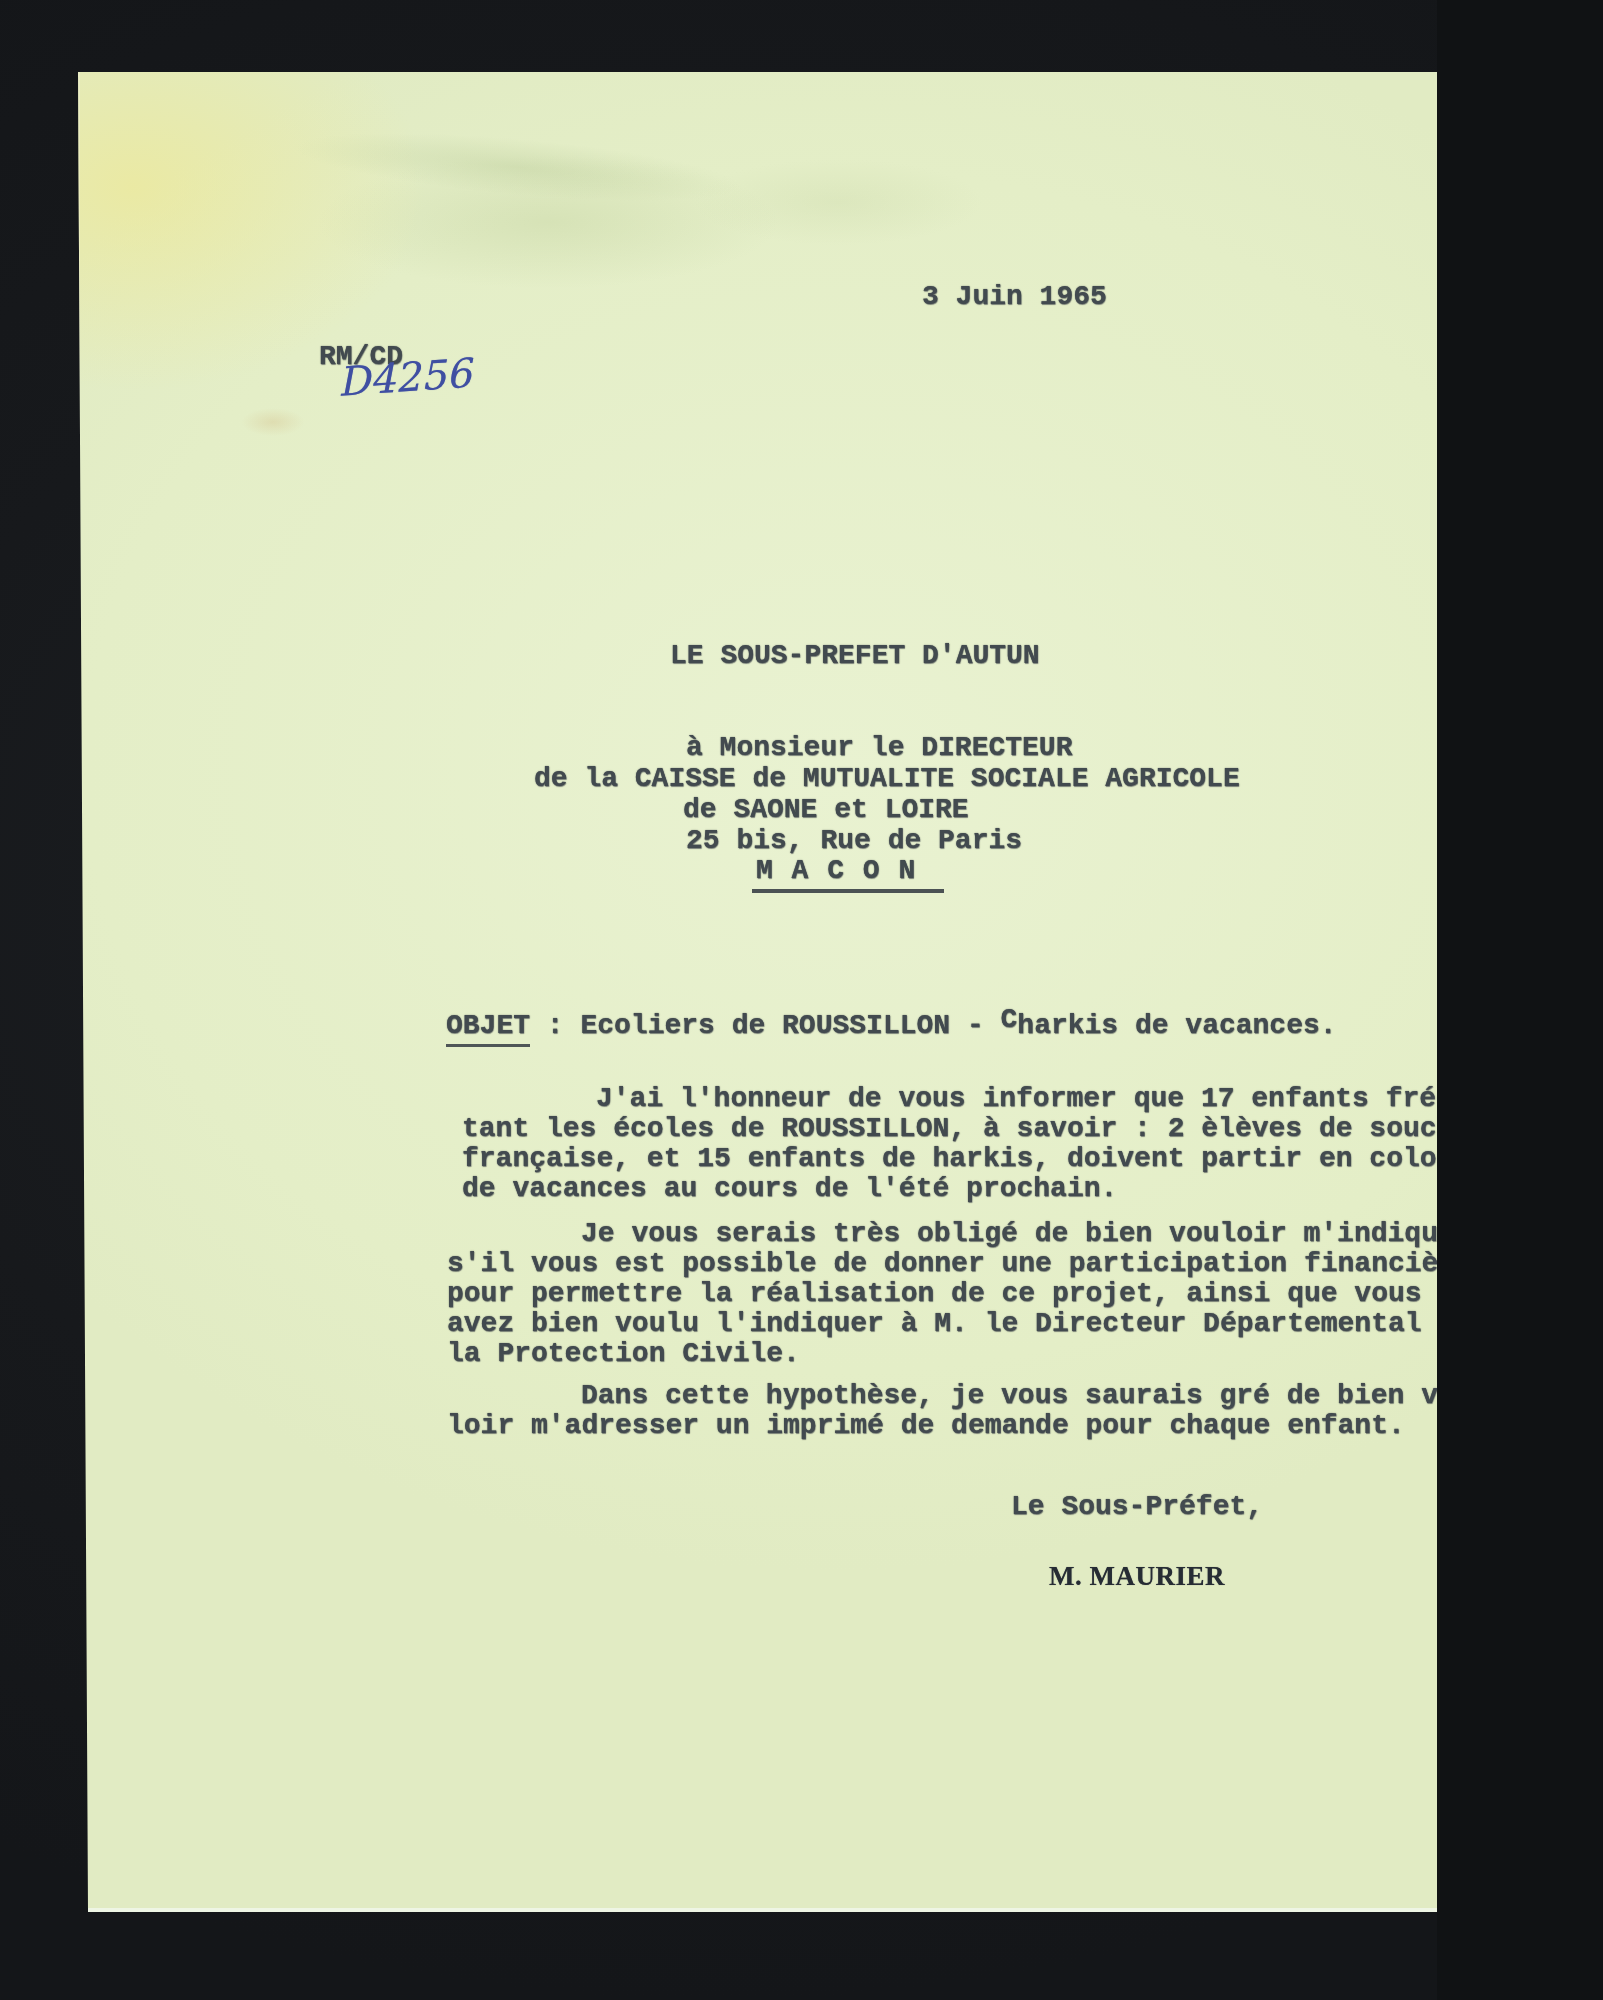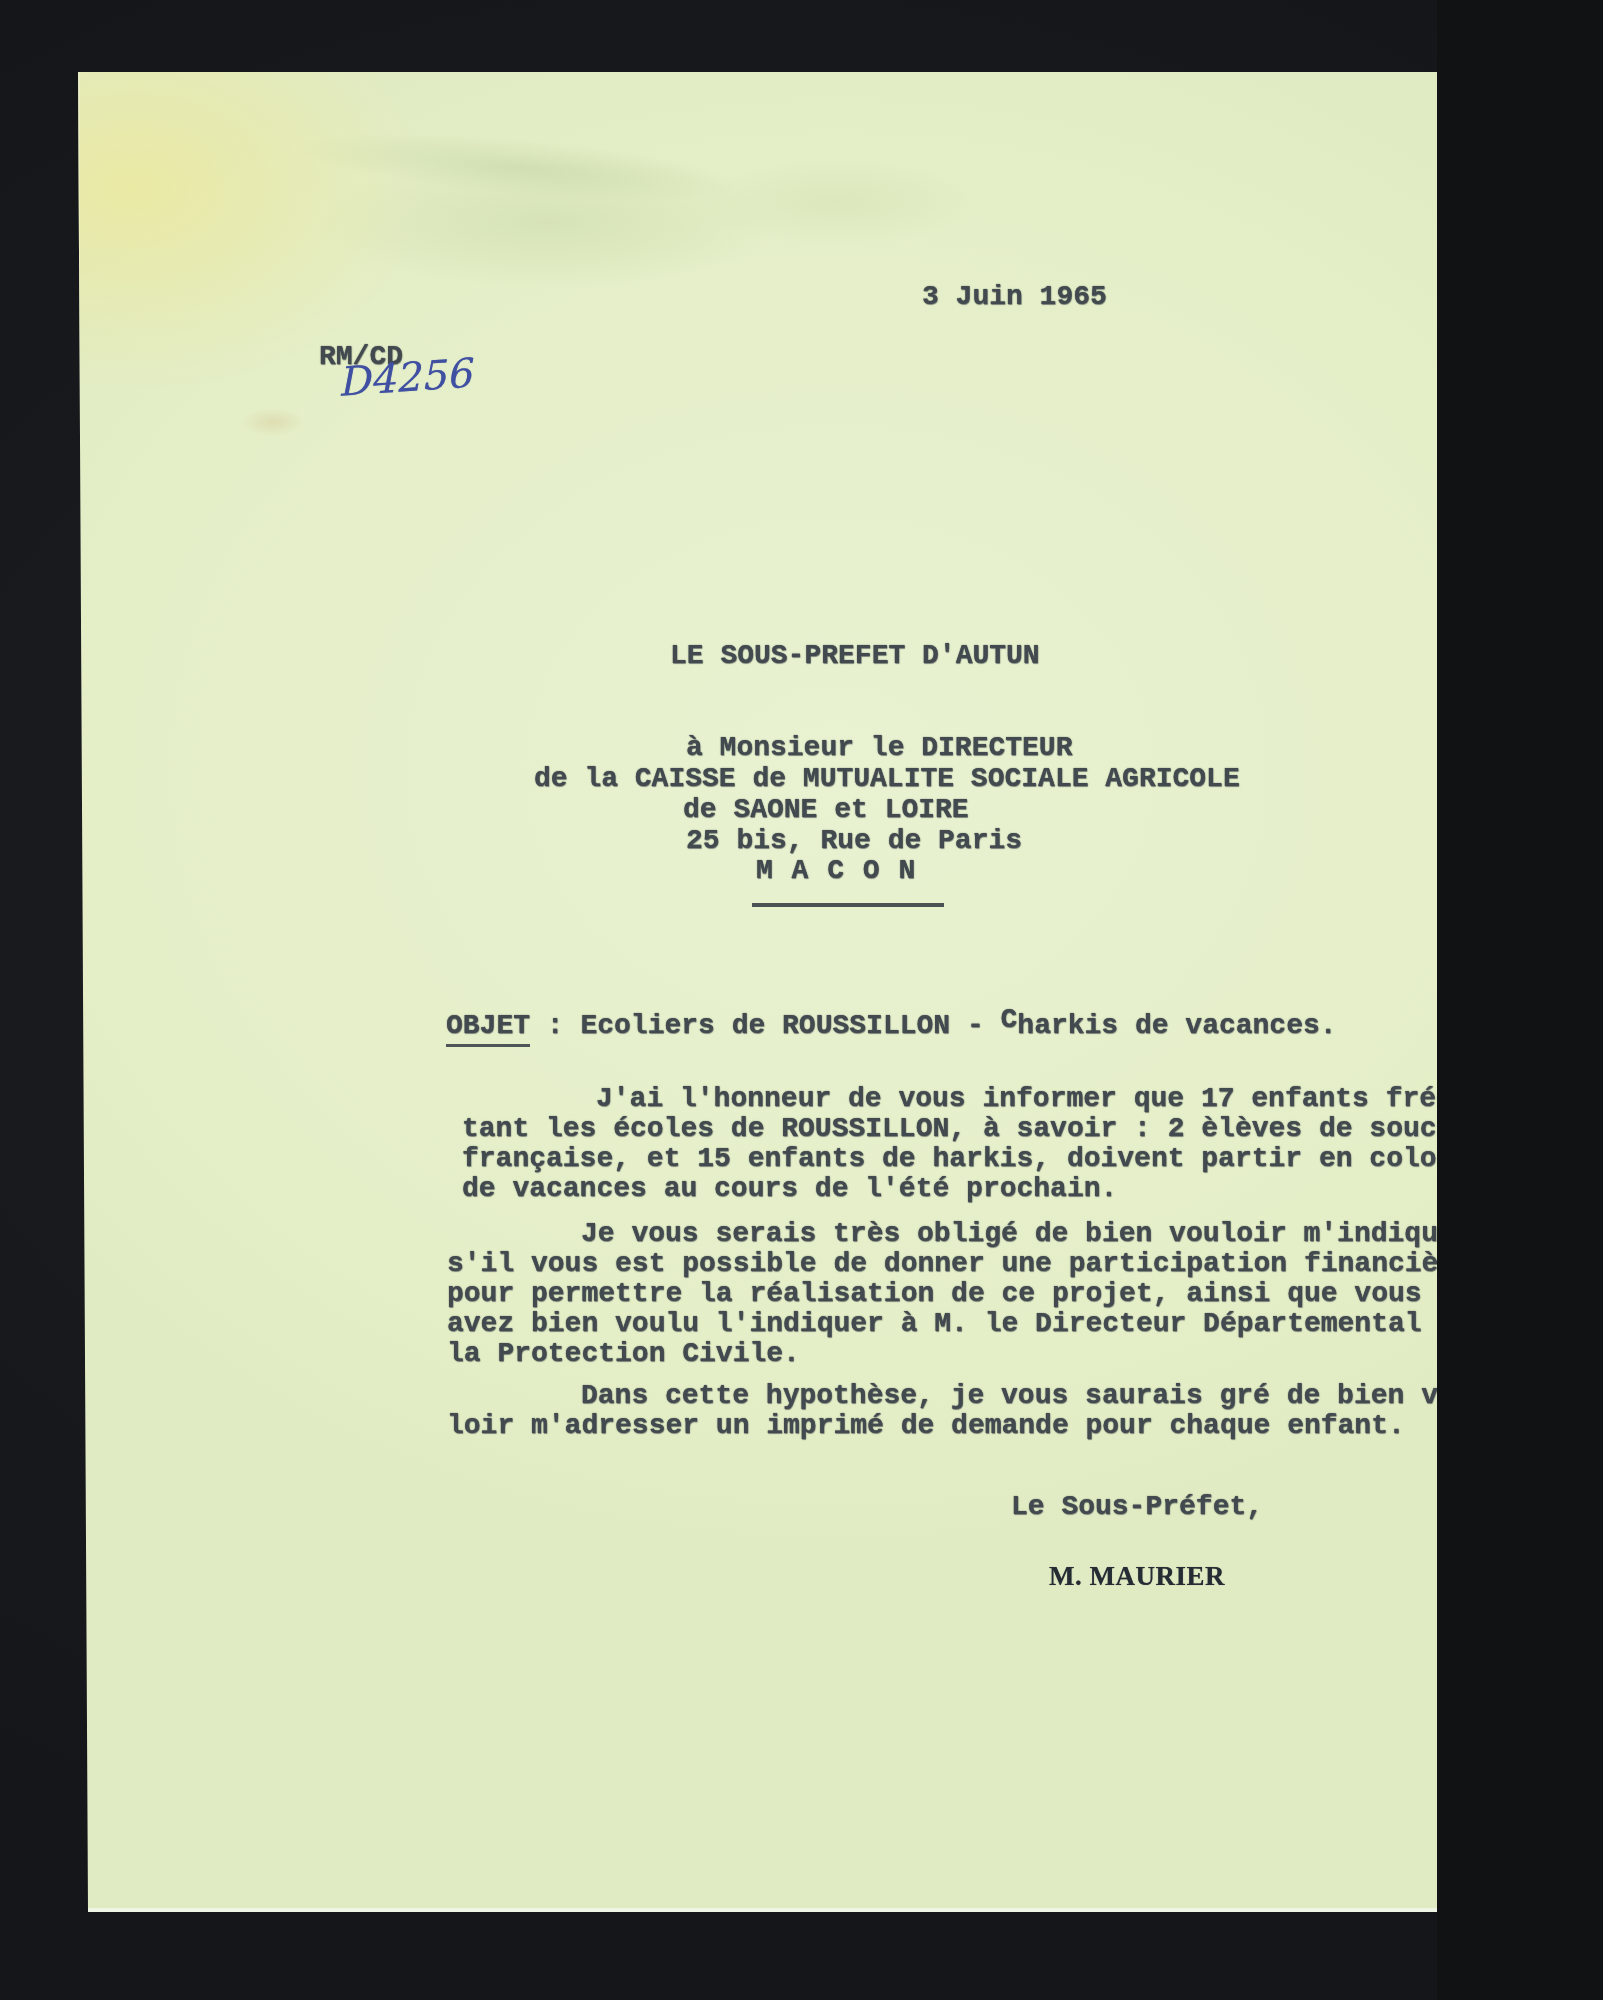--- a/index.html
+++ b/index.html
@@ -28,21 +28,21 @@
     position:absolute;
     font-family:"Liberation Mono", monospace;
     font-size:28px;font-weight:bold;line-height:30px;
     color:#424a4f;
     text-shadow:0 0 1.2px rgba(55,62,68,0.85), 0.5px 0.5px 0.8px rgba(60,66,72,0.55);
     white-space:pre;
   }
   .para{white-space:pre-line;text-indent:134px;width:1110px;}
   .subject{white-space:pre;}
   .subject-label{border-bottom:3px solid rgba(62,69,74,0.9);padding-bottom:3px;}
-  .city{letter-spacing:1px;border-bottom:4px solid rgba(58,64,70,0.9);padding:0 28px 17px 4px;}
+  .city{letter-spacing:1px;border-bottom:4px solid rgba(58,64,70,0.9);padding:0 28px 3px 4px;}
   .raised{display:inline-block;transform:translateY(-6px);}
   .hand{
     position:absolute;left:263px;top:282px;
     font-family:"DejaVu Serif", serif;font-style:italic;
     font-size:40px;color:#3f4fa2;
     transform:rotate(-4deg) skewX(-4deg);
     text-shadow:0 0 0.8px rgba(63,79,162,0.6);
   }
   .stamp{
     position:absolute;left:971px;top:1489px;

